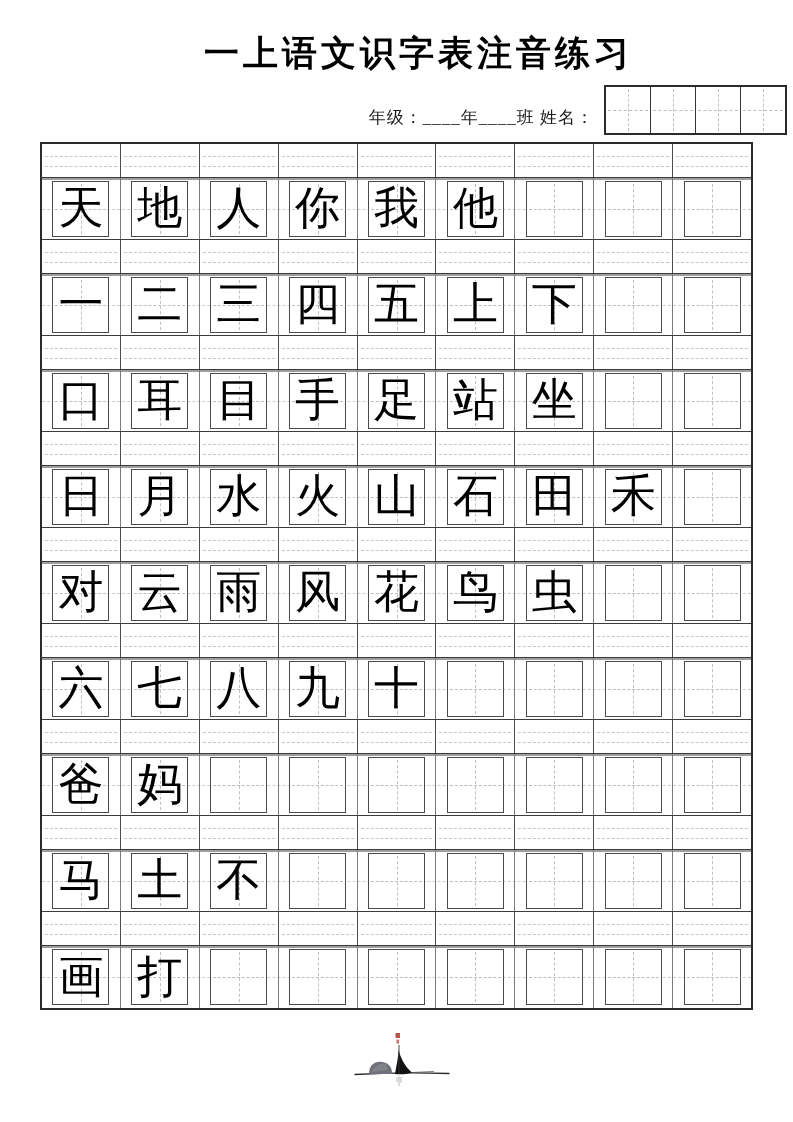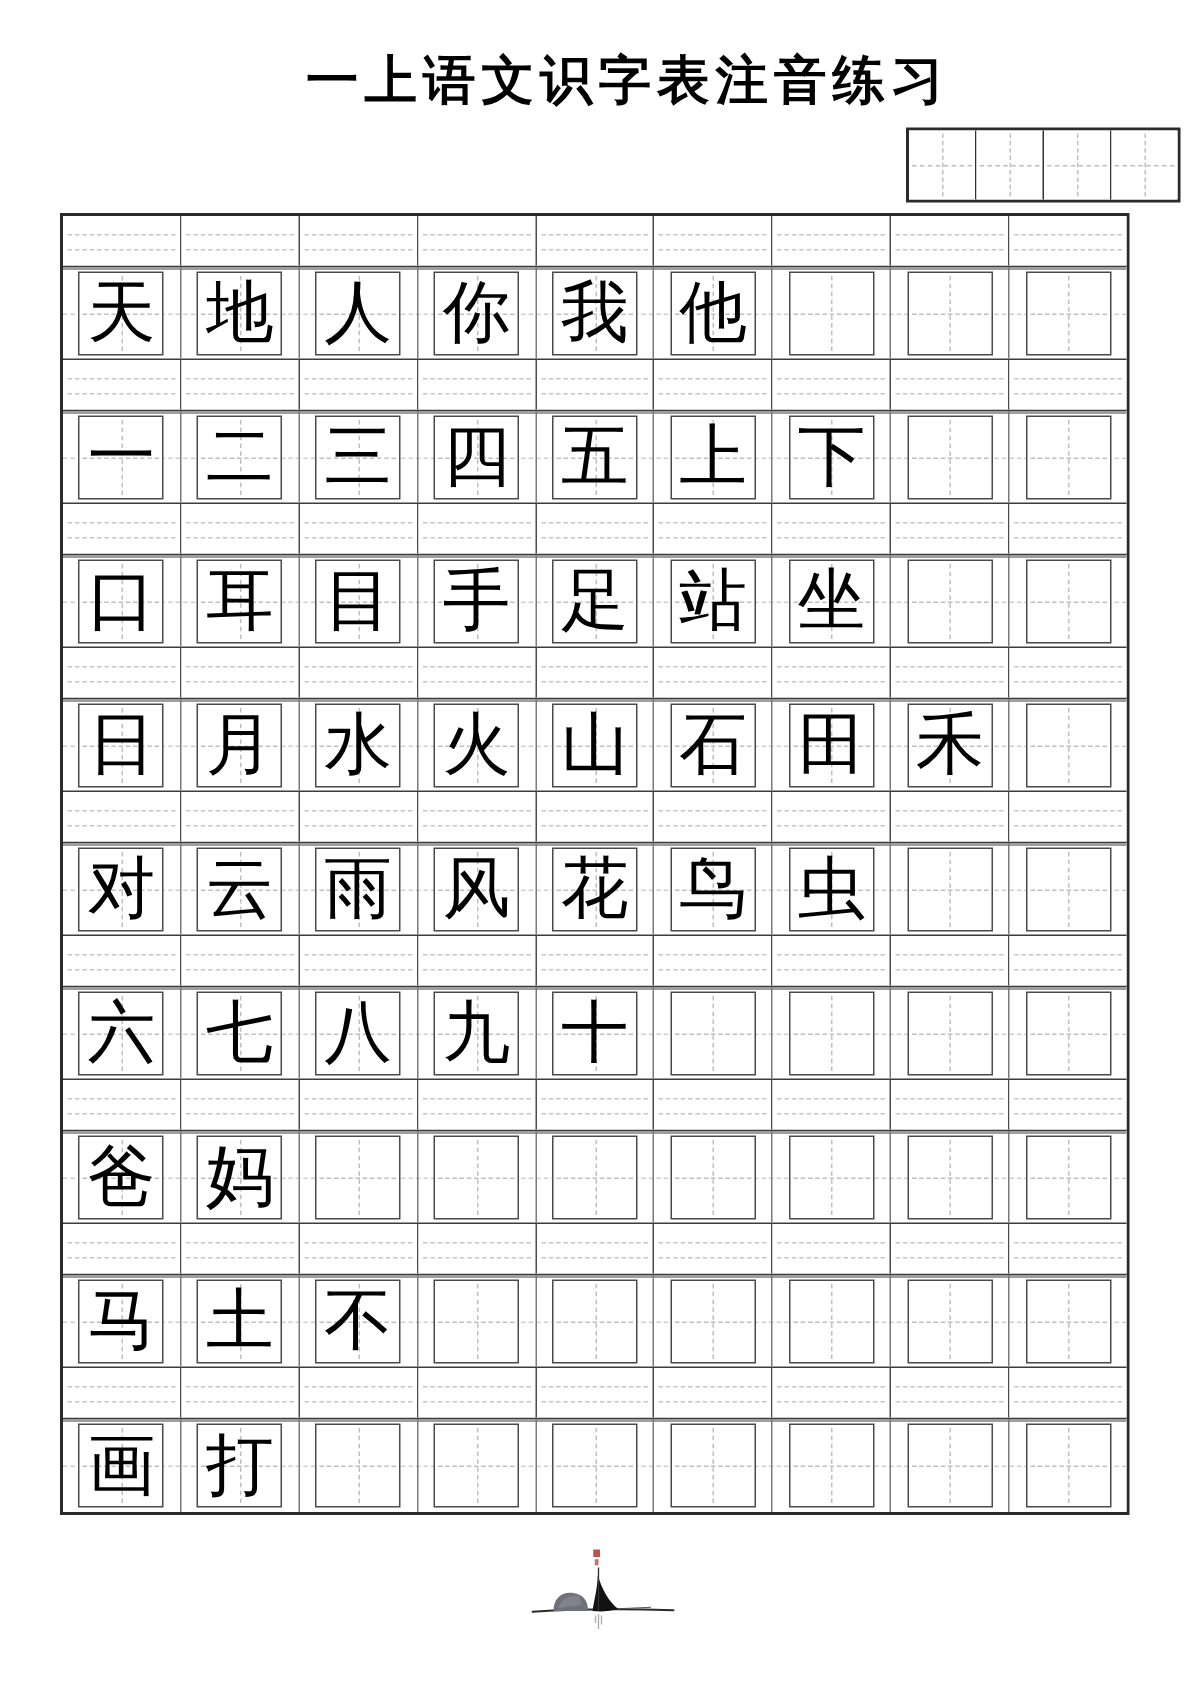--- a/index.html
+++ b/index.html
@@ -114,20 +114,21 @@
     width:100px;height:60px;
   }
 </style>
 </head>
 <body>
 
 <div class="page">
 
   <h1 class="title">一上语文识字表注音练习</h1>
 
+  <span class="header-label">年级：____年____班  姓名：</span>
 
   <div class="name-grid">
       <div class="ng-cell cross"></div>
       <div class="ng-cell cross"></div>
       <div class="ng-cell cross"></div>
       <div class="ng-cell cross"></div>
     </div>
 
   <div class="grid-table" id="grid-table">
       <div class="p-row">

